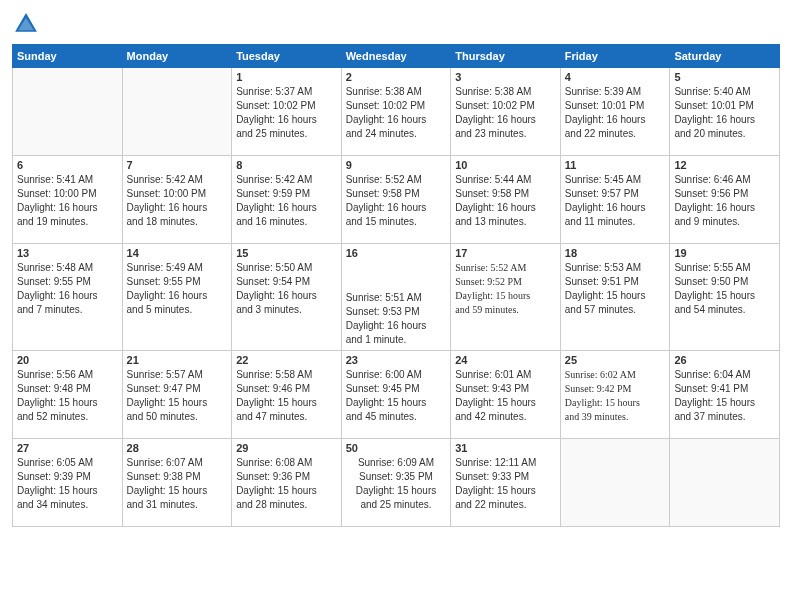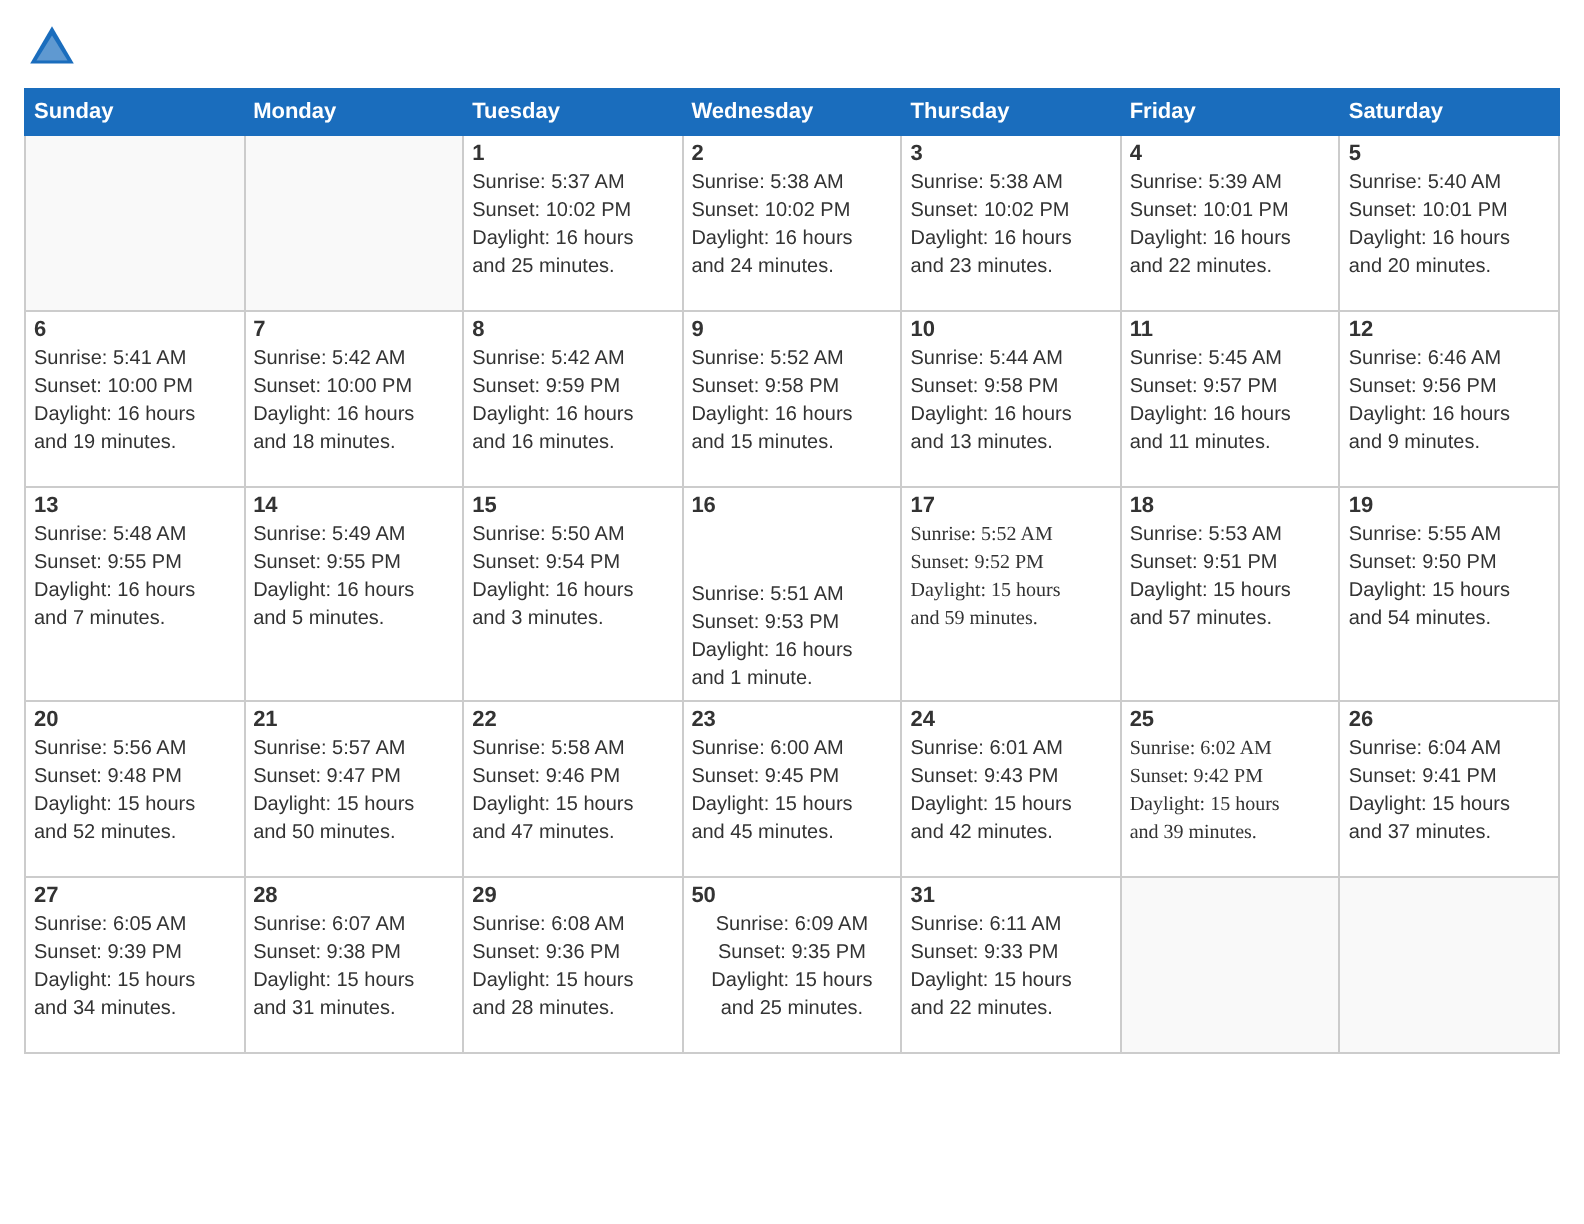--- a/index.html
+++ b/index.html
@@ -352,21 +352,21 @@
           </td>
           <td>
             <span class="day-number">50</span>
             <div class="day-info" style="white-space: pre-line; text-align: center;">Sunrise: 6:09 AM
 Sunset: 9:35 PM
 Daylight: 15 hours
 and 25 minutes.</div>
           </td>
           <td>
             <span class="day-number">31</span>
-            <div class="day-info" style="white-space: pre-line;">Sunrise: 6:11 AM
+            <div class="day-info" style="white-space: pre-line;">Sunrise: 12:11 AM
 Sunset: 9:33 PM
 Daylight: 15 hours
 and 22 minutes.</div>
           </td>
           <td class="empty"></td>
           <td class="empty"></td>
         </tr>
       </tbody>
   </table>
 </div>

